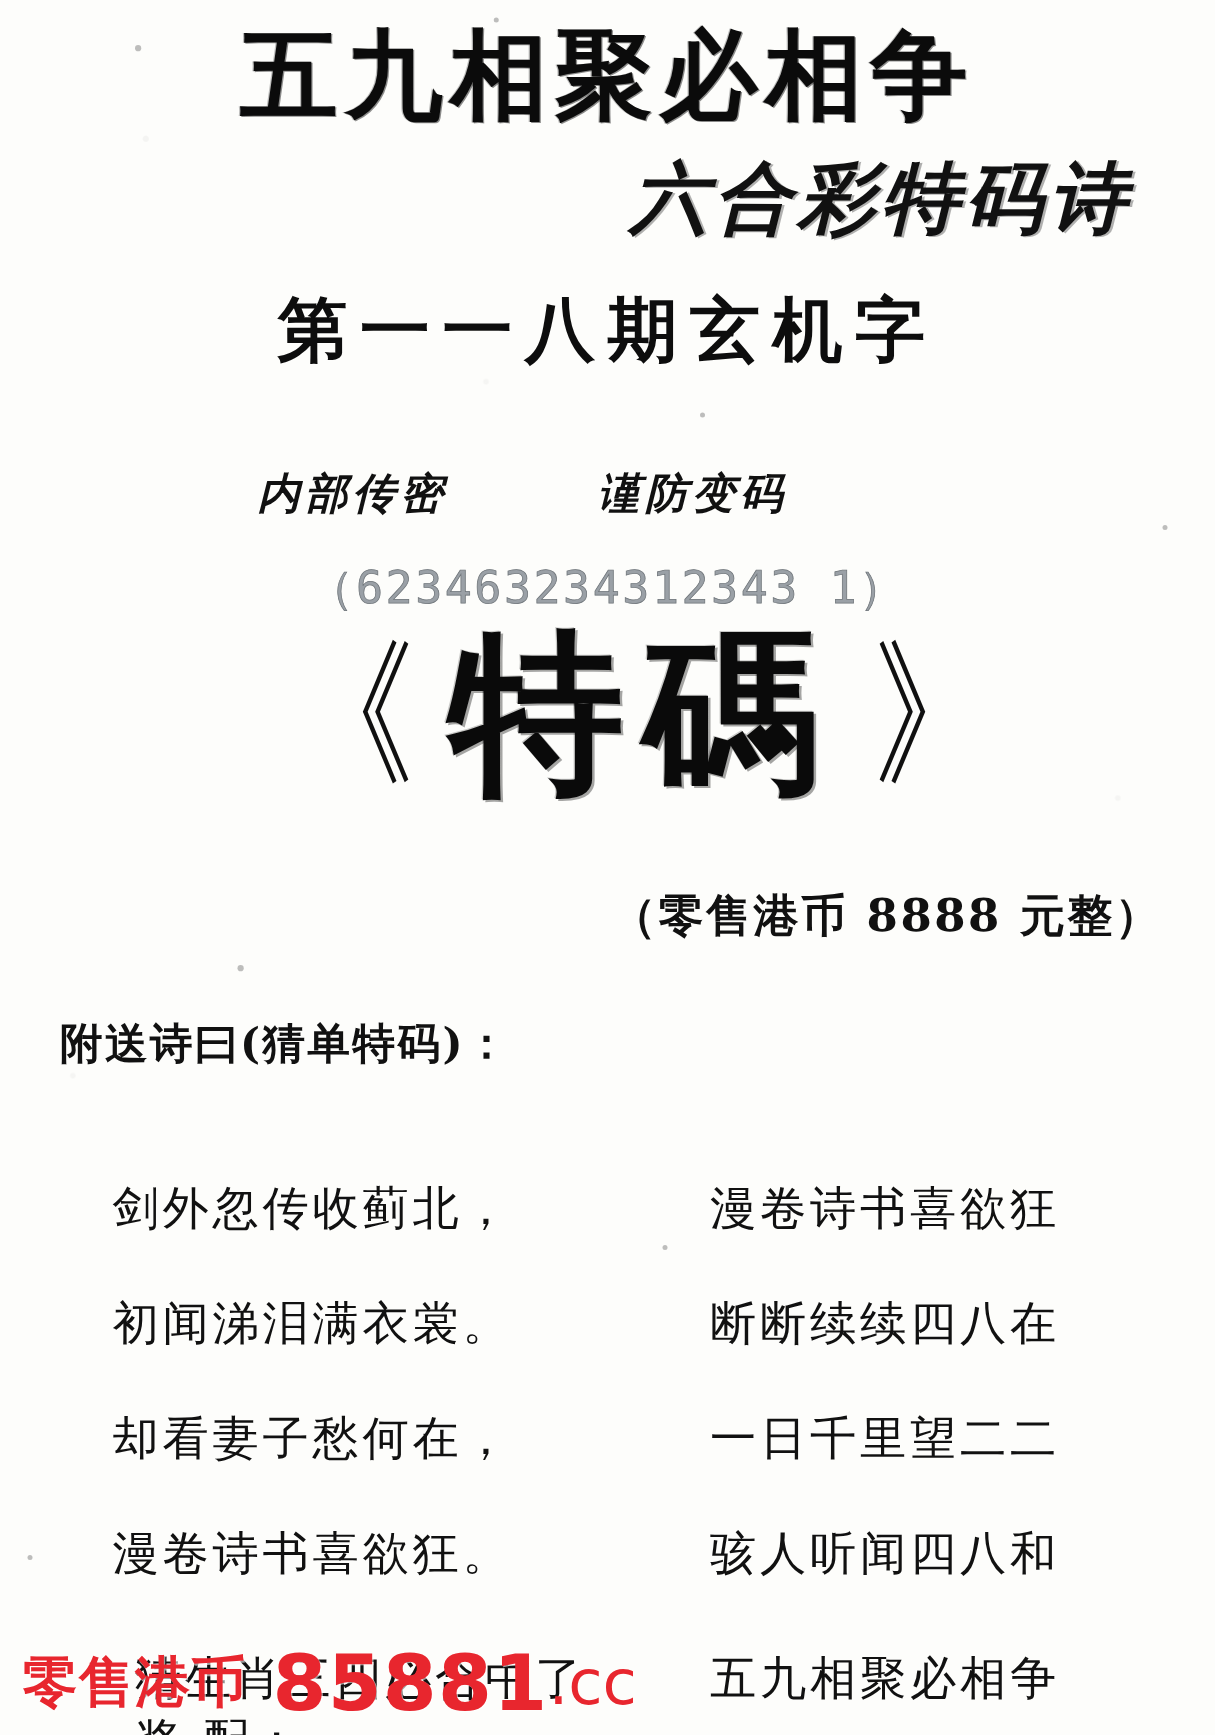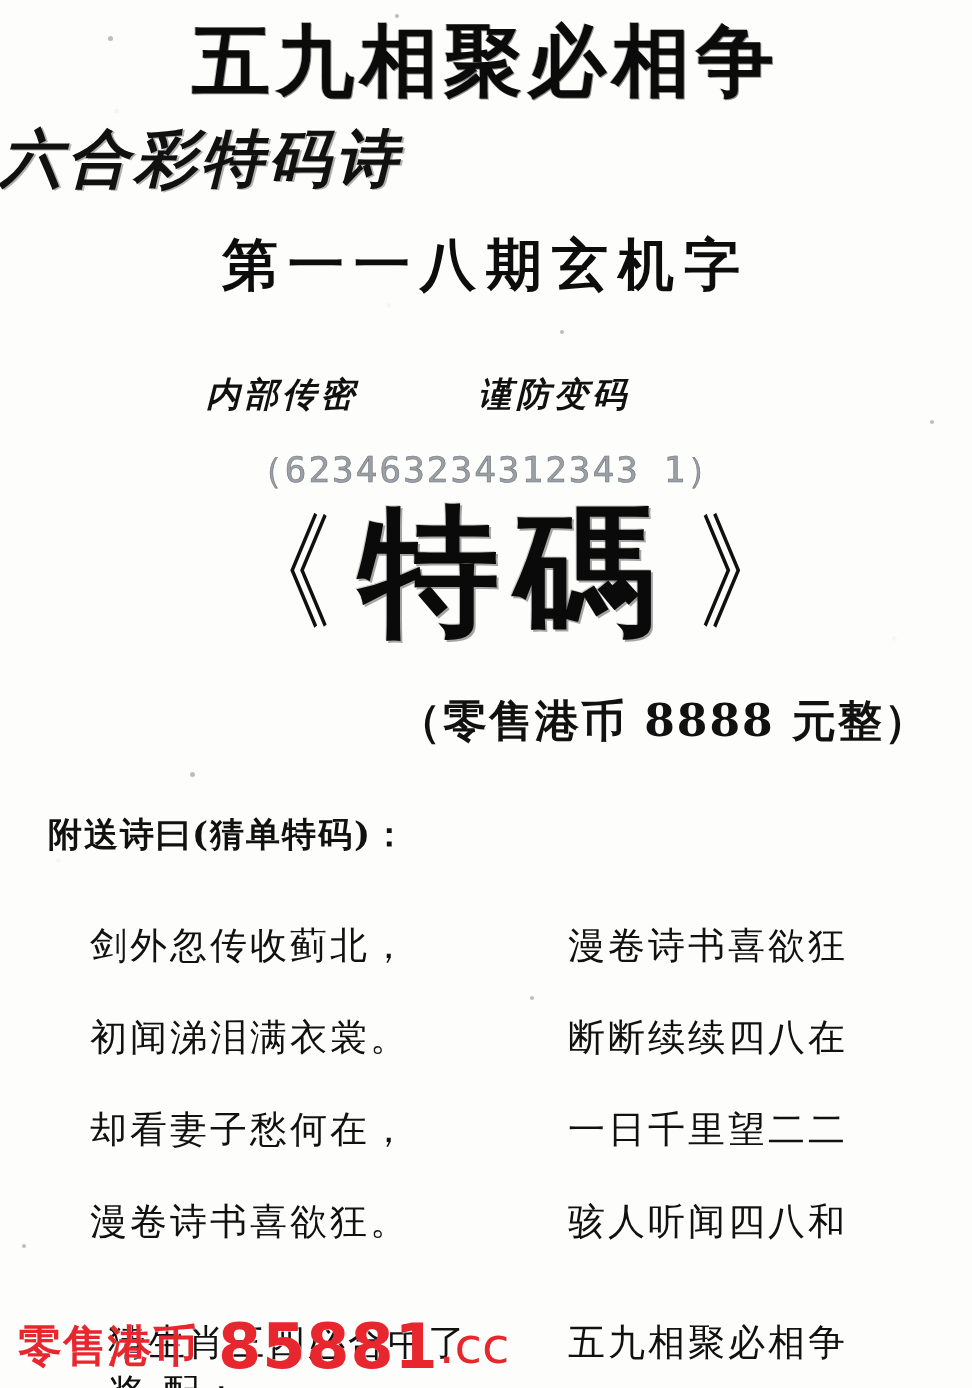--- a/index.html
+++ b/index.html
@@ -42,21 +42,21 @@
     letter-spacing: 6px;
     font-family: "DejaVu Serif", serif;
     color: #0b0b0b;
     text-shadow: 1px 1px 0 rgba(0,0,0,0.45), -1px 0 0 rgba(0,0,0,0.25);
   }
   .title-line2 {
     position: absolute;
     top: 128px;
     left: 0;
     width: 906px;
-    text-align: left;
+    text-align: right;
     font-size: 62px;
     line-height: 1;
     font-weight: 700;
     letter-spacing: 5px;
     font-style: italic;
     color: #111;
     text-shadow: 2px 1px 0 rgba(0,0,0,0.3);
   }
   .title-line3 {
     position: absolute;
@@ -124,23 +124,23 @@
     vertical-align: middle;
     font-weight: 700;
     letter-spacing: 16px;
     margin: 0 6px;
     color: #0a0a0a;
     text-shadow: 2px 2px 0 rgba(0,0,0,0.35), -1px -1px 0 rgba(0,0,0,0.2);
   }
 
   .price {
     position: absolute;
-    top: 692px;
+    top: 709px;
     right: 42px;
-    font-size: 44px;
+    font-size: 36px;
     font-weight: 700;
     letter-spacing: 2px;
     color: #111;
   }
 
   
   .poem-head {
     position: absolute;
     top: 812px;
     left: 48px;
@@ -149,21 +149,21 @@
     letter-spacing: 2px;
   }
   .poem {
     position: absolute;
     top: 900px;
     left: 0;
     width: 972px;
   }
   .poem-row {
     display: flex;
-    align-items: center;
+    align-items: flex-end;
     height: 92px;
     font-size: 37px;
     letter-spacing: 3px;
     font-weight: 500;
   }
   .poem-left {
     width: 480px;
     padding-left: 90px;
     box-sizing: border-box;
   }

